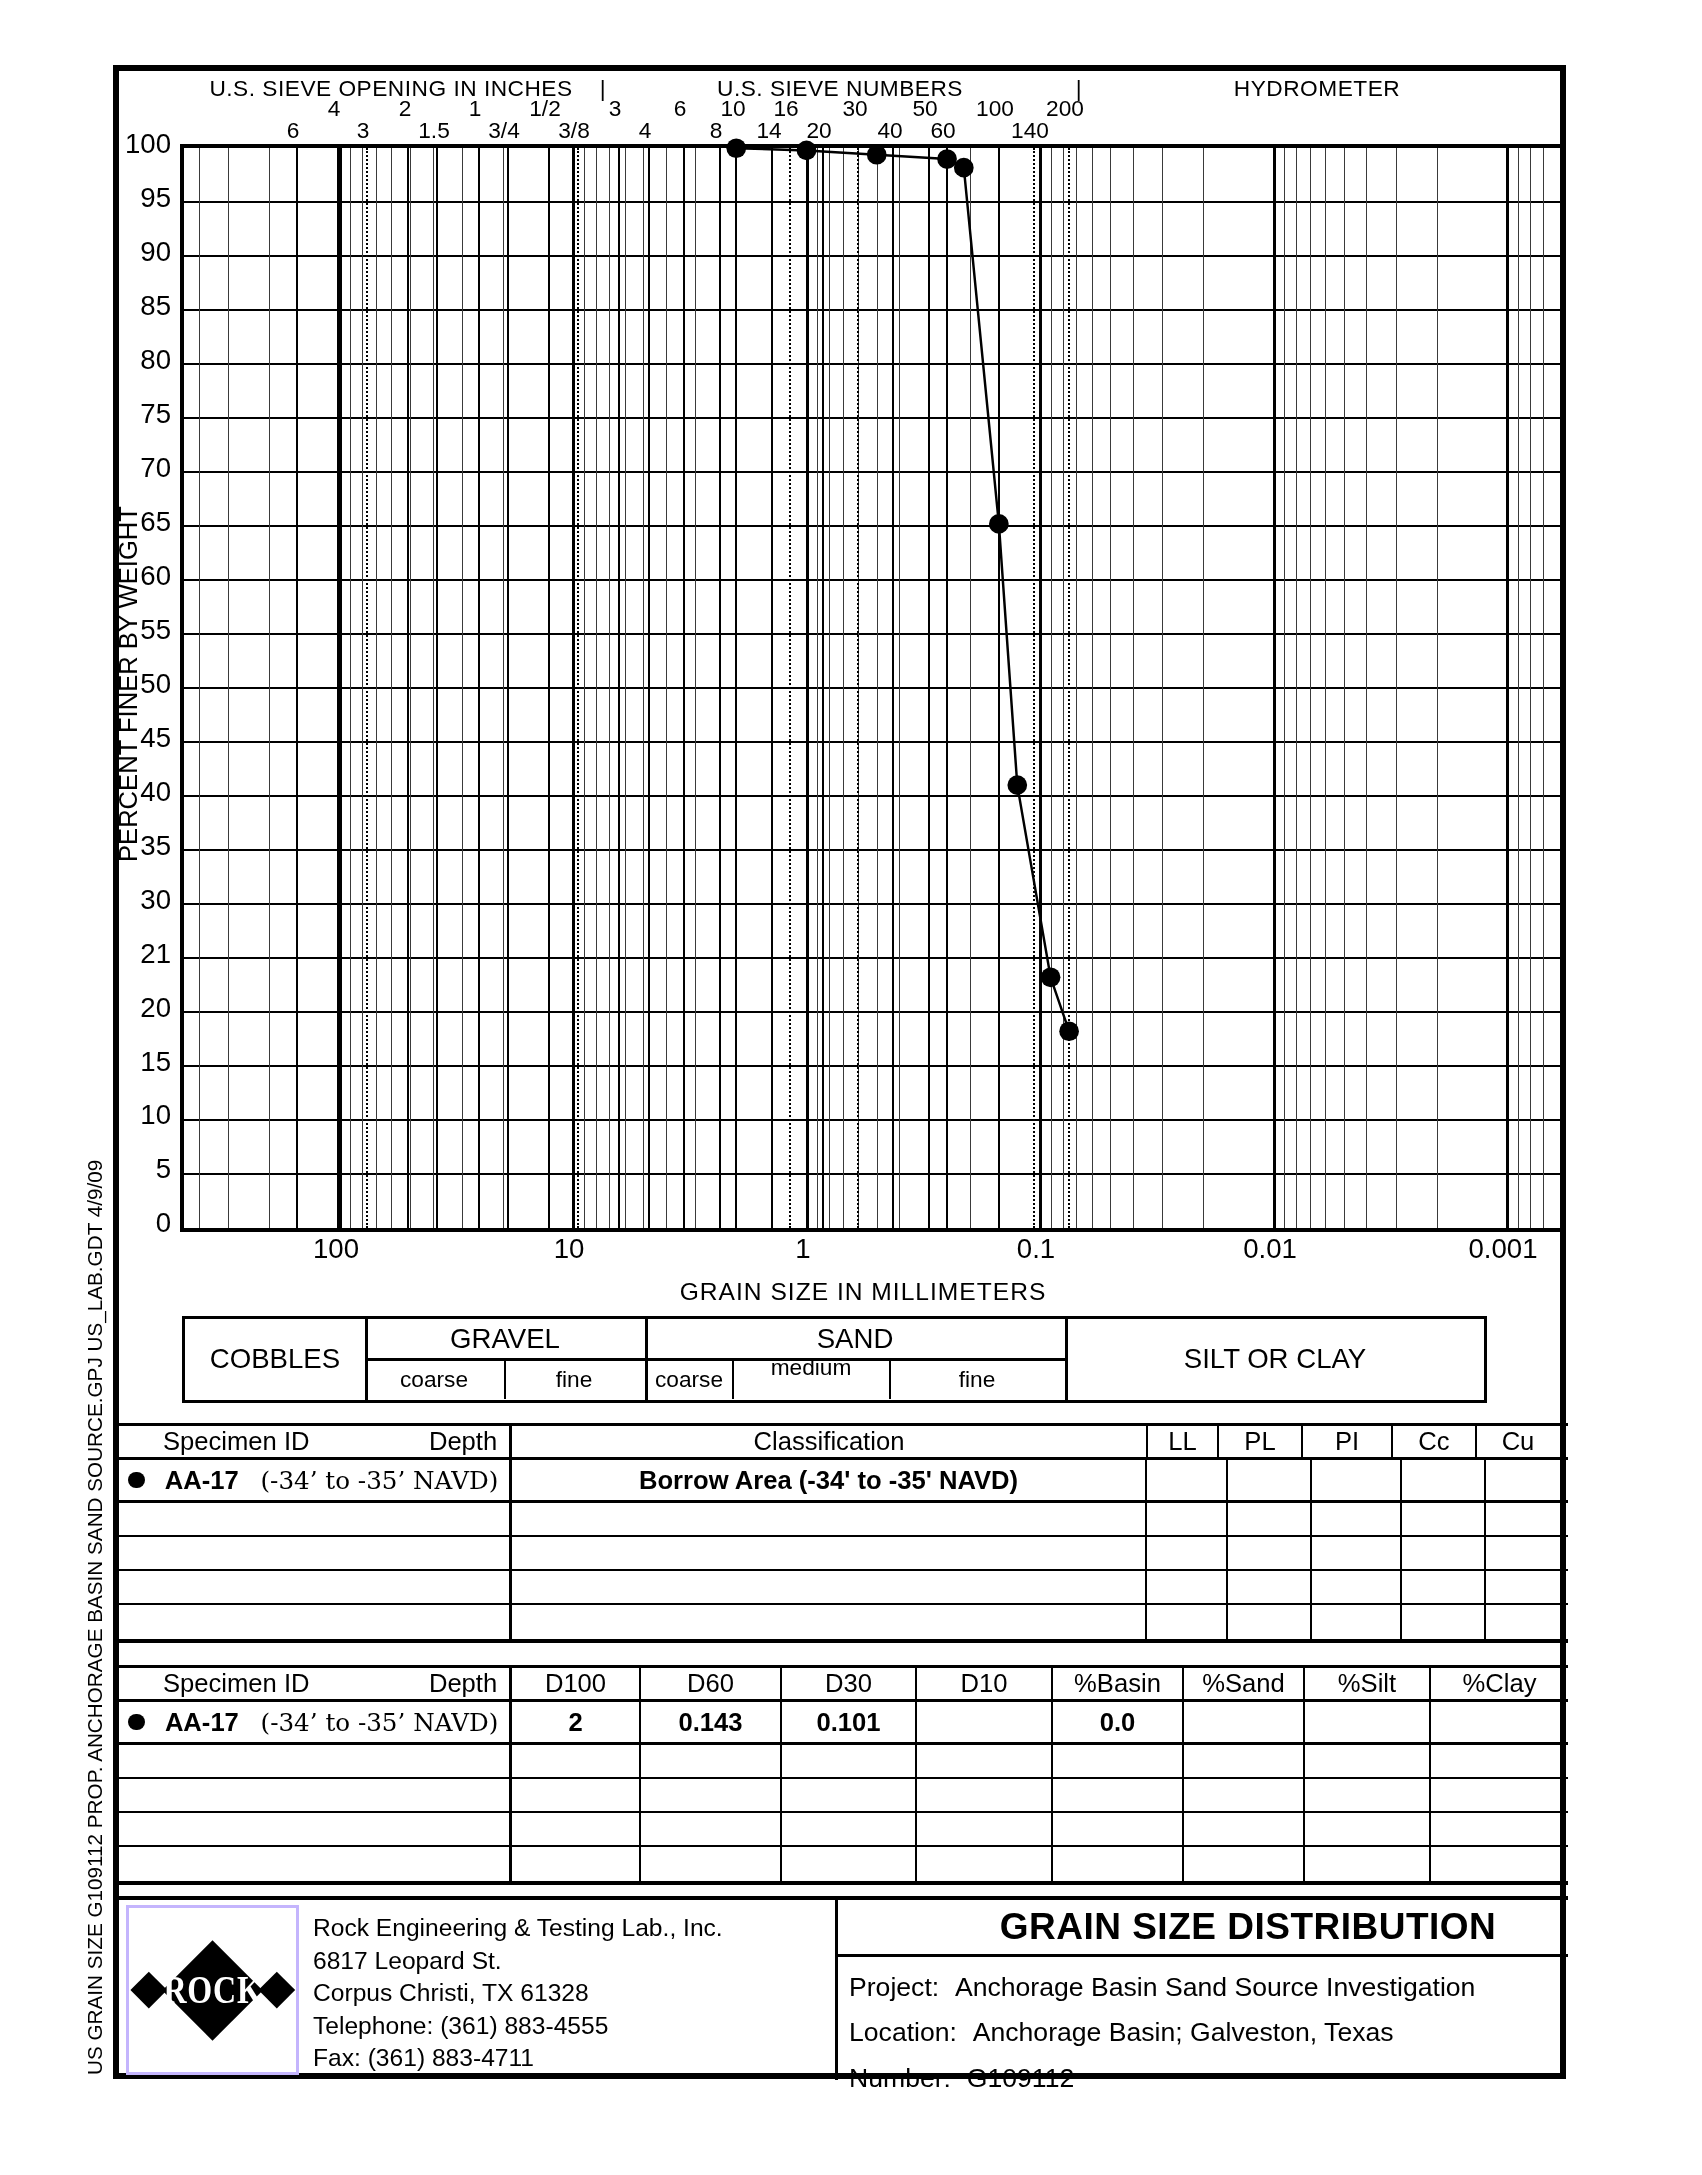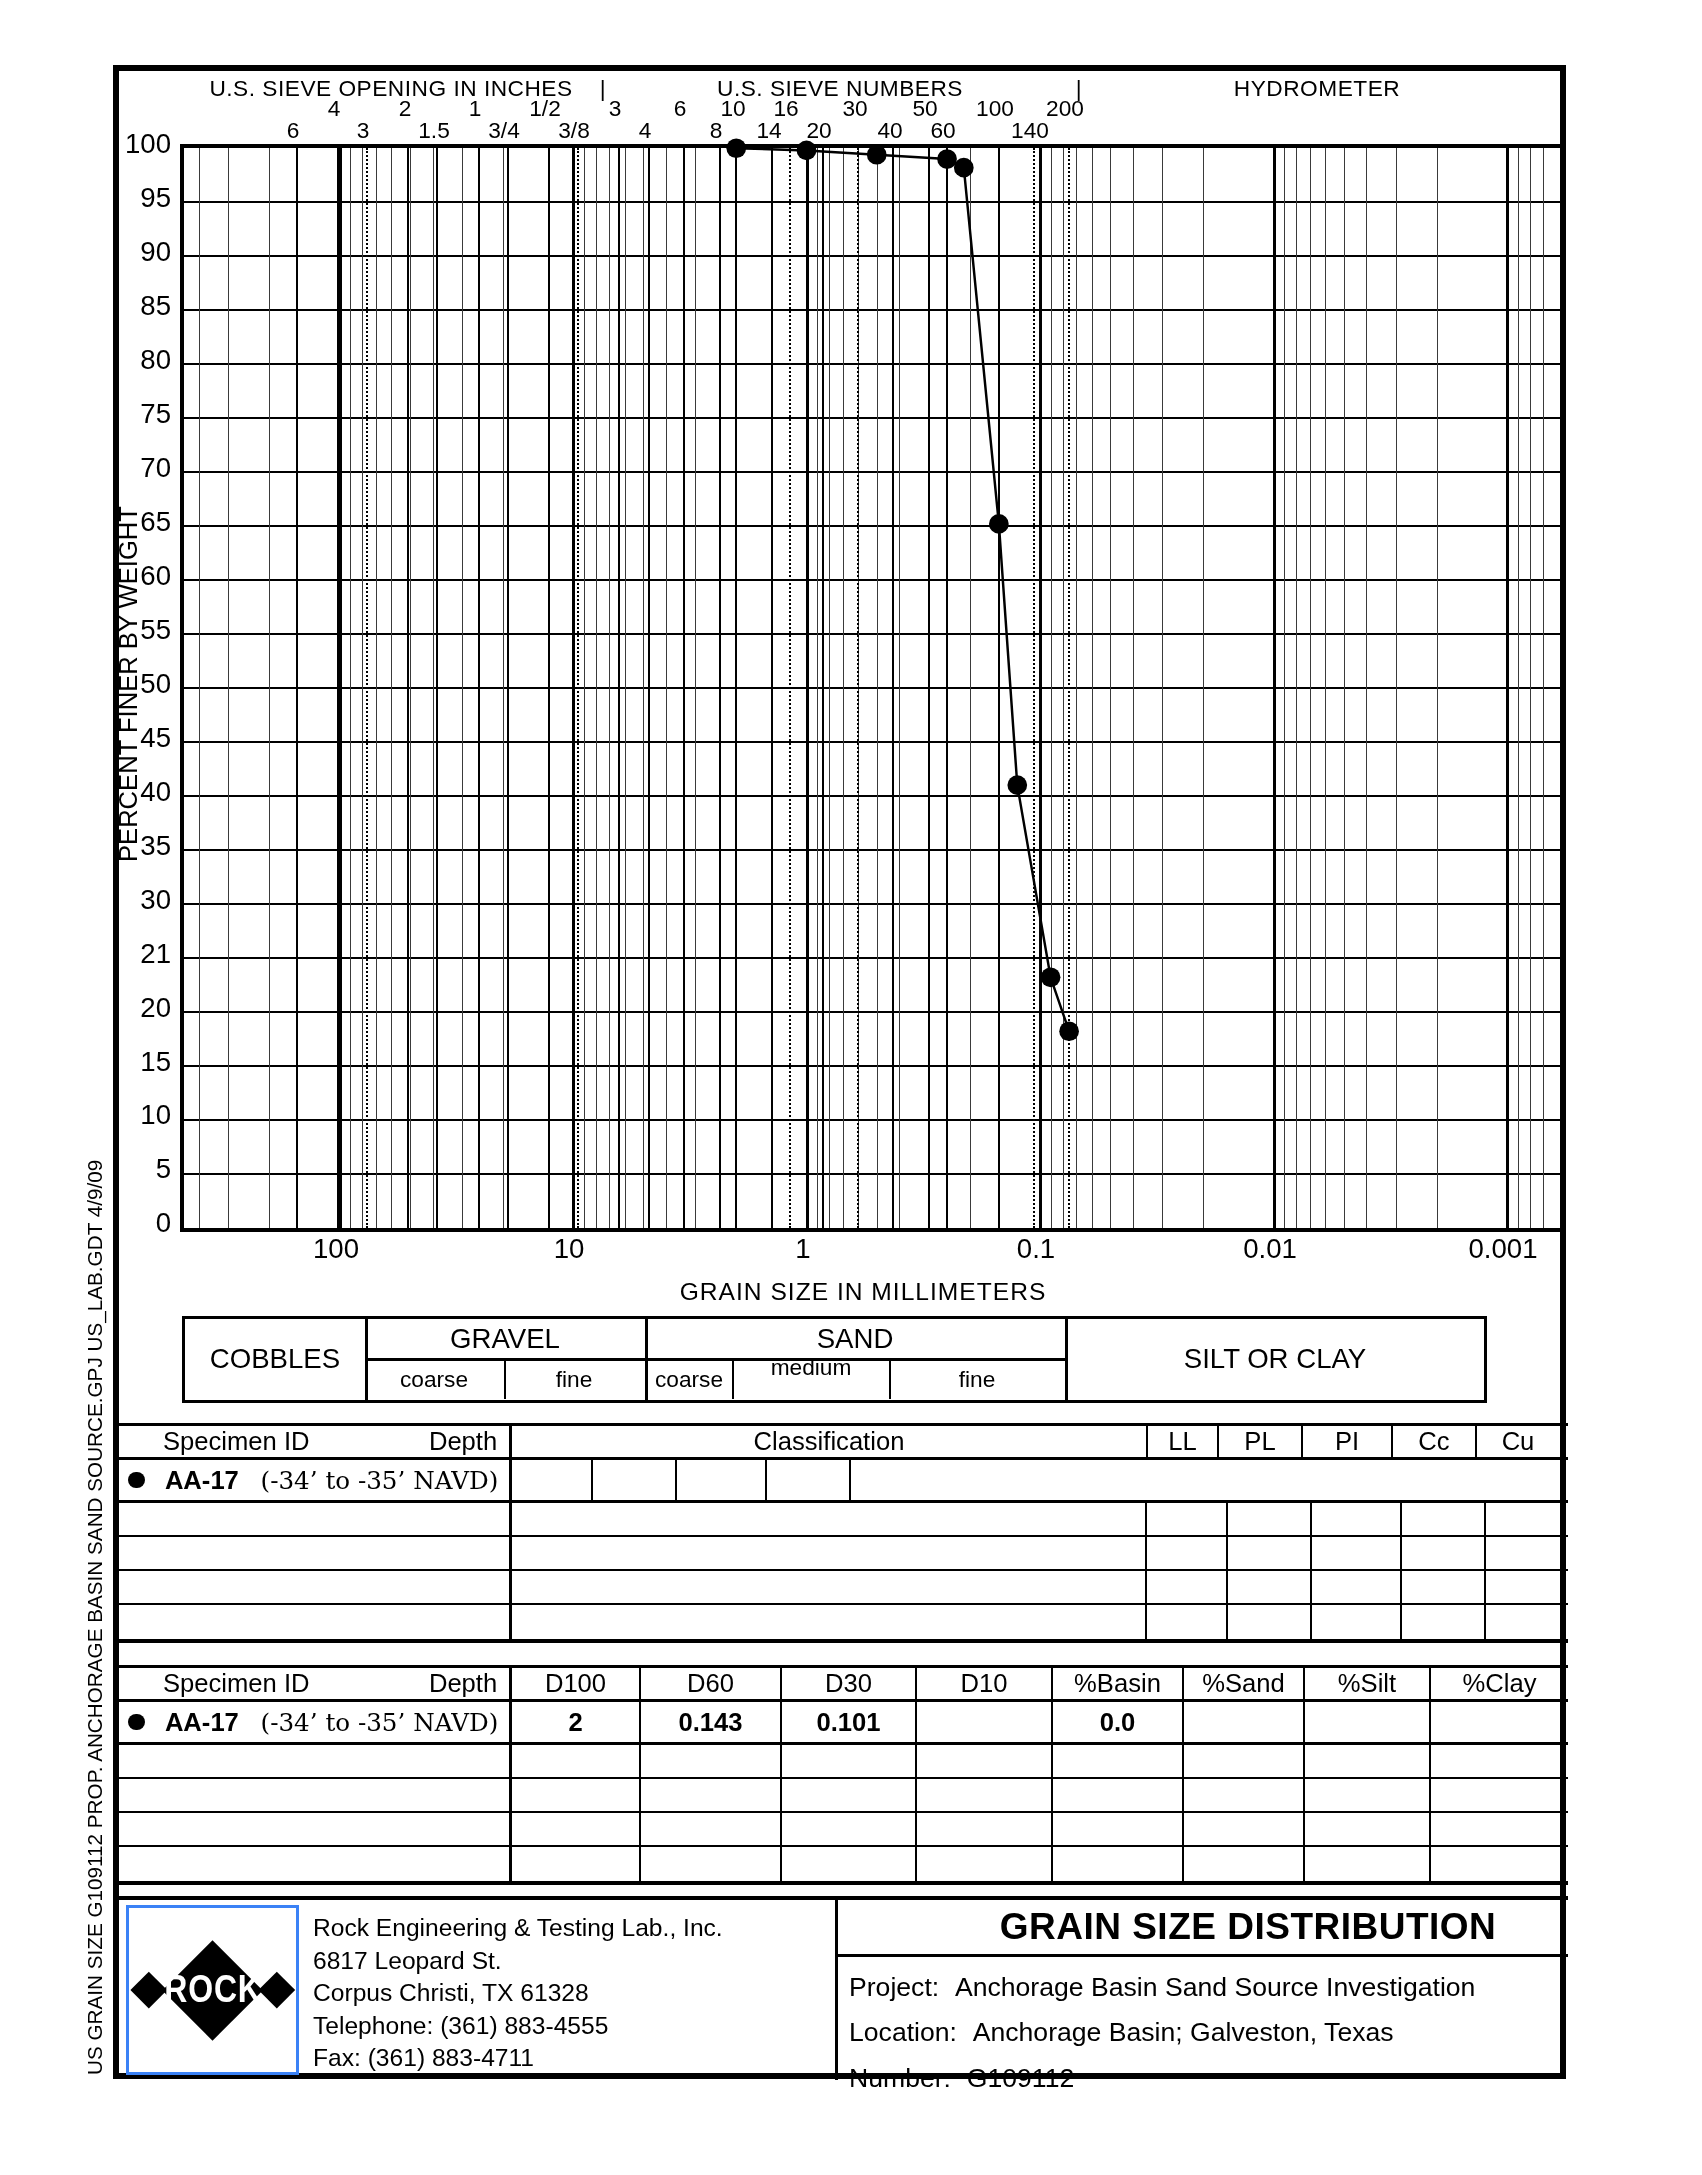--- a/index.html
+++ b/index.html
@@ -253,20 +253,21 @@
         <div class="tcell" style="width: 82px;">Cu</div>
       </div>
       <div class="trow" style="height: 43px; border-bottom: 3px solid rgb(0, 0, 0);">
         <div class="tcell" style="width: 41px;">
           <div class="bullet"></div>
         </div>
         <div class="tcell bdr3" style="width: 355px; justify-content: flex-start; padding: 0px 0px 0px 7.9px;">
           <span class="bold">AA-17</span>
           <span class="serif" style="margin-left: 21.7px;">(-34’ to -35’ NAVD)</span>
         </div>
+        <div class="tcell bdr2 bold" style="width: 636px;">Borrow Area (-34' to -35' NAVD)</div>
         <div class="tcell bdr2 bold" style="width: 81px;"></div>
         <div class="tcell bdr2 bold" style="width: 84px;"></div>
         <div class="tcell bdr2 bold" style="width: 90px;"></div>
         <div class="tcell bdr2 bold" style="width: 84px;"></div>
         <div class="tcell bold" style="width: 82px;"></div>
       </div>
       <div class="trow" style="height: 34px; border-bottom: 2px solid rgb(0, 0, 0);">
         <div class="tcell" style="width: 41px;"></div>
         <div class="tcell bdr3" style="width: 355px;"></div>
         <div class="tcell bdr2" style="width: 636px;"></div>
@@ -386,21 +387,21 @@
         <div class="tcell bdr2" style="width: 121px;"></div>
         <div class="tcell bdr2" style="width: 126px;"></div>
         <div class="tcell" style="width: 137px;"></div>
       </div>
     </div>
 
   <div class="abs" style="left:113px;top:1896px;width:1455px;height:3.9px;background:#000;"></div>
   <div class="abs" style="left:835px;top:1896px;width:3px;height:184px;background:#000;"></div>
   <div class="abs" style="left:835px;top:1954px;width:733px;height:3px;background:#000;"></div>
 
-  <div class="abs" style="left:126px;top:1905px;width:167px;height:164px;border:3px solid #3b82f6;">
+  <div class="abs" style="left:126px;top:1905px;width:167px;height:164px;border:3px solid #c4b5fd;font-family:Liberation Serif, serif;">
     <div style="position:absolute;left:50%;top:50%;width:158px;height:108px;transform:translate(-50%,-50%);">
       <div class="diamond" style="left:43px;top:18.7px;width:71px;height:71px;"></div>
       <div class="diamond" style="left:2px;top:41px;width:25.6px;height:25.6px;"></div>
       <div class="diamond" style="left:130px;top:41px;width:25.6px;height:25.6px;"></div>
       <div class="abs" style="left:50%;top:50%;transform:translate(-50%,-52%) scaleX(0.82);color:#fff;font-size:39px;font-weight:bold;letter-spacing:1px;">ROCK</div>
     </div>
   </div>
   <div id="company-lines" class="abs" style="left:313px;top:1912px;font-size:24.6px;line-height:32.5px;">
       <div>Rock Engineering &amp; Testing Lab., Inc.</div>
       <div>6817 Leopard St.</div>

